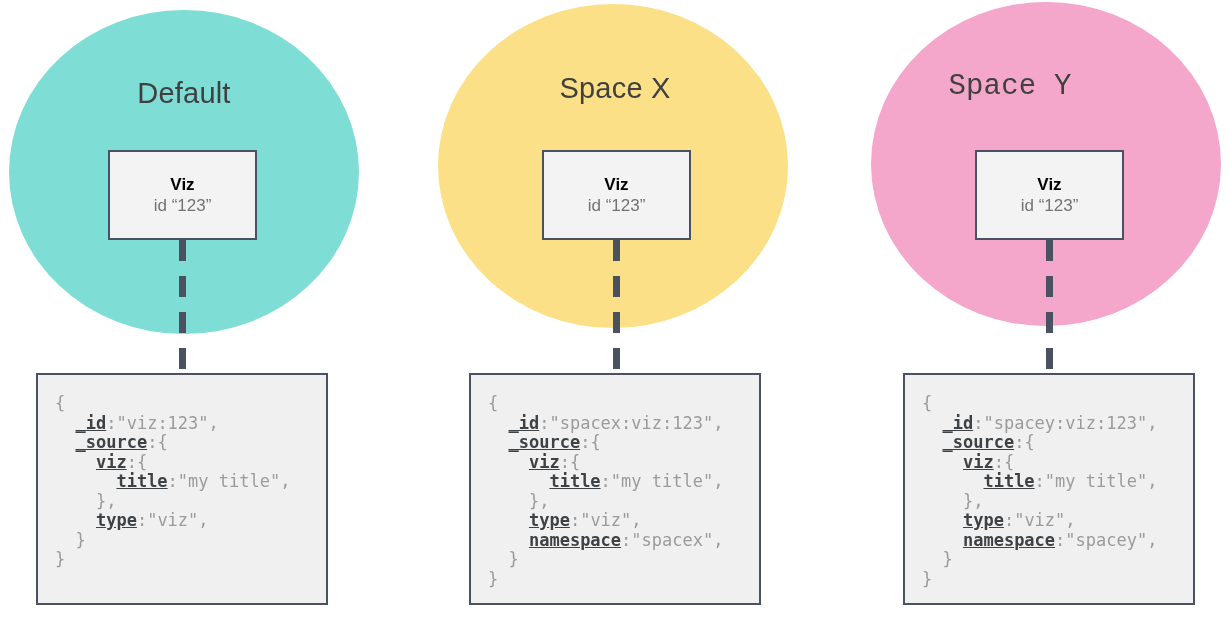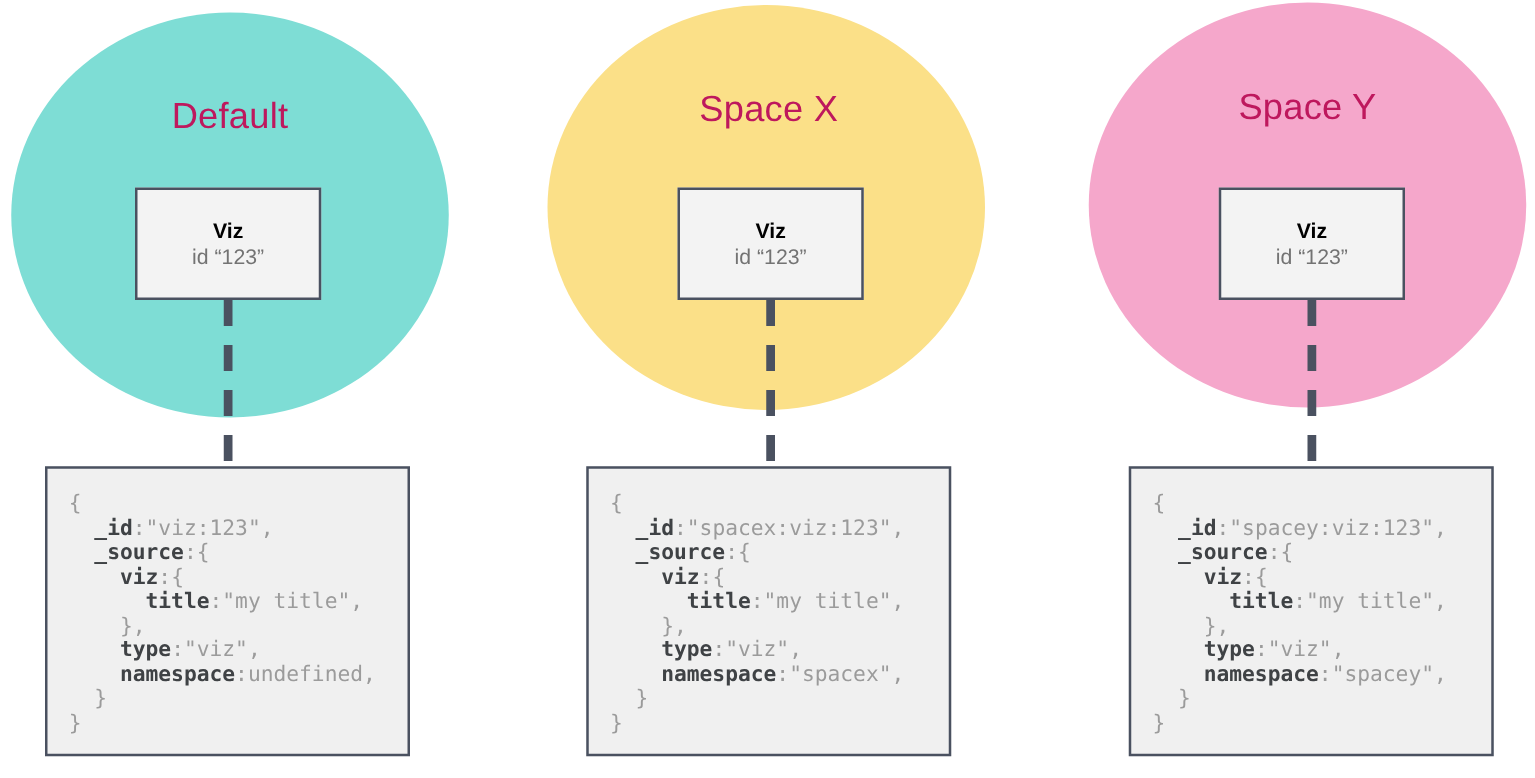--- a/index.html
+++ b/index.html
@@ -13,25 +13,25 @@
 
   
   .circle { position: absolute; width: 350px; height: 324px; border-radius: 50%; }
   .c0 { left: 9px;   top: 10px; }
   .c1 { left: 438px; top: 4px; }
   .c2 { left: 871px; top: 2px; }
 
   
   .circle-title {
     position: absolute; width: 350px; text-align: center;
-    font-size: 29px; color: #be185d; letter-spacing: 0.2px;
+    font-size: 29px; color: #404040; letter-spacing: 0.2px;
   }
   .t0 { left: 9px;   top: 77px; }
   .t1 { left: 440px; top: 72px; }
-  .t2 { left: 871px; top: 70px; }
+  .t2 { left: 835px; top: 70px; font-family: Liberation Mono, monospace; }
 
   
   .viz-box {
     position: absolute; width: 149px; height: 90px;
     background: var(--viz-fill, #f3f3f3);
     border: 2px solid var(--outline, #4a5160);
     display: flex; flex-direction: column; align-items: center; justify-content: center;
   }
   .b0 { left: 108px; top: 150px; }
   .b1 { left: 542px; top: 150px; }
@@ -56,21 +56,21 @@
     background: var(--code-fill, #f0f0f0);
     border: 2px solid var(--outline, #4a5160);
     padding: 19px 6px 0 17px;
     font-family: "DejaVu Sans Mono", monospace;
     font-size: 17px; line-height: 19.5px;
   }
   .cb0 { left: 36px; }
   .cb1 { left: 469px; }
   .cb2 { left: 903px; }
   .code-line { white-space: pre; }
-  .ck { color: var(--code-key, #3f4245); font-weight: bold; }
+  .ck { color: var(--code-key, #3f4245); font-weight: bold; text-decoration: underline; }
   .cp { color: var(--code-plain, #9b9b9b); }
 </style>
 </head>
 <body>
 
 <div class="diagram">
 
   <div>
     <div class="circle c0" style="background-color: rgb(126, 221, 213);"></div>
     <div class="circle-title t0">Default</div>
@@ -80,21 +80,20 @@
     </div>
     <div class="dash l0"></div>
     <div class="code-box cb0">
         <div class="code-line"><span class="cp">{</span></div>
         <div class="code-line"><span class="cp">  </span><span class="ck">_id</span><span class="cp">:"viz:123",</span></div>
         <div class="code-line"><span class="cp">  </span><span class="ck">_source</span><span class="cp">:{</span></div>
         <div class="code-line"><span class="cp">    </span><span class="ck">viz</span><span class="cp">:{</span></div>
         <div class="code-line"><span class="cp">      </span><span class="ck">title</span><span class="cp">:"my title",</span></div>
         <div class="code-line"><span class="cp">    },</span></div>
         <div class="code-line"><span class="cp">    </span><span class="ck">type</span><span class="cp">:"viz",</span></div>
-        <div class="code-line"><span class="cp">    </span><span class="ck">namespace</span><span class="cp">:undefined,</span></div>
         <div class="code-line"><span class="cp">  }</span></div>
         <div class="code-line"><span class="cp">}</span></div>
       </div>
   </div>
 
   <div>
     <div class="circle c1" style="background-color: rgb(251, 224, 136);"></div>
     <div class="circle-title t1">Space X</div>
     <div class="viz-box b1">
       <div class="viz-name">Viz</div>

